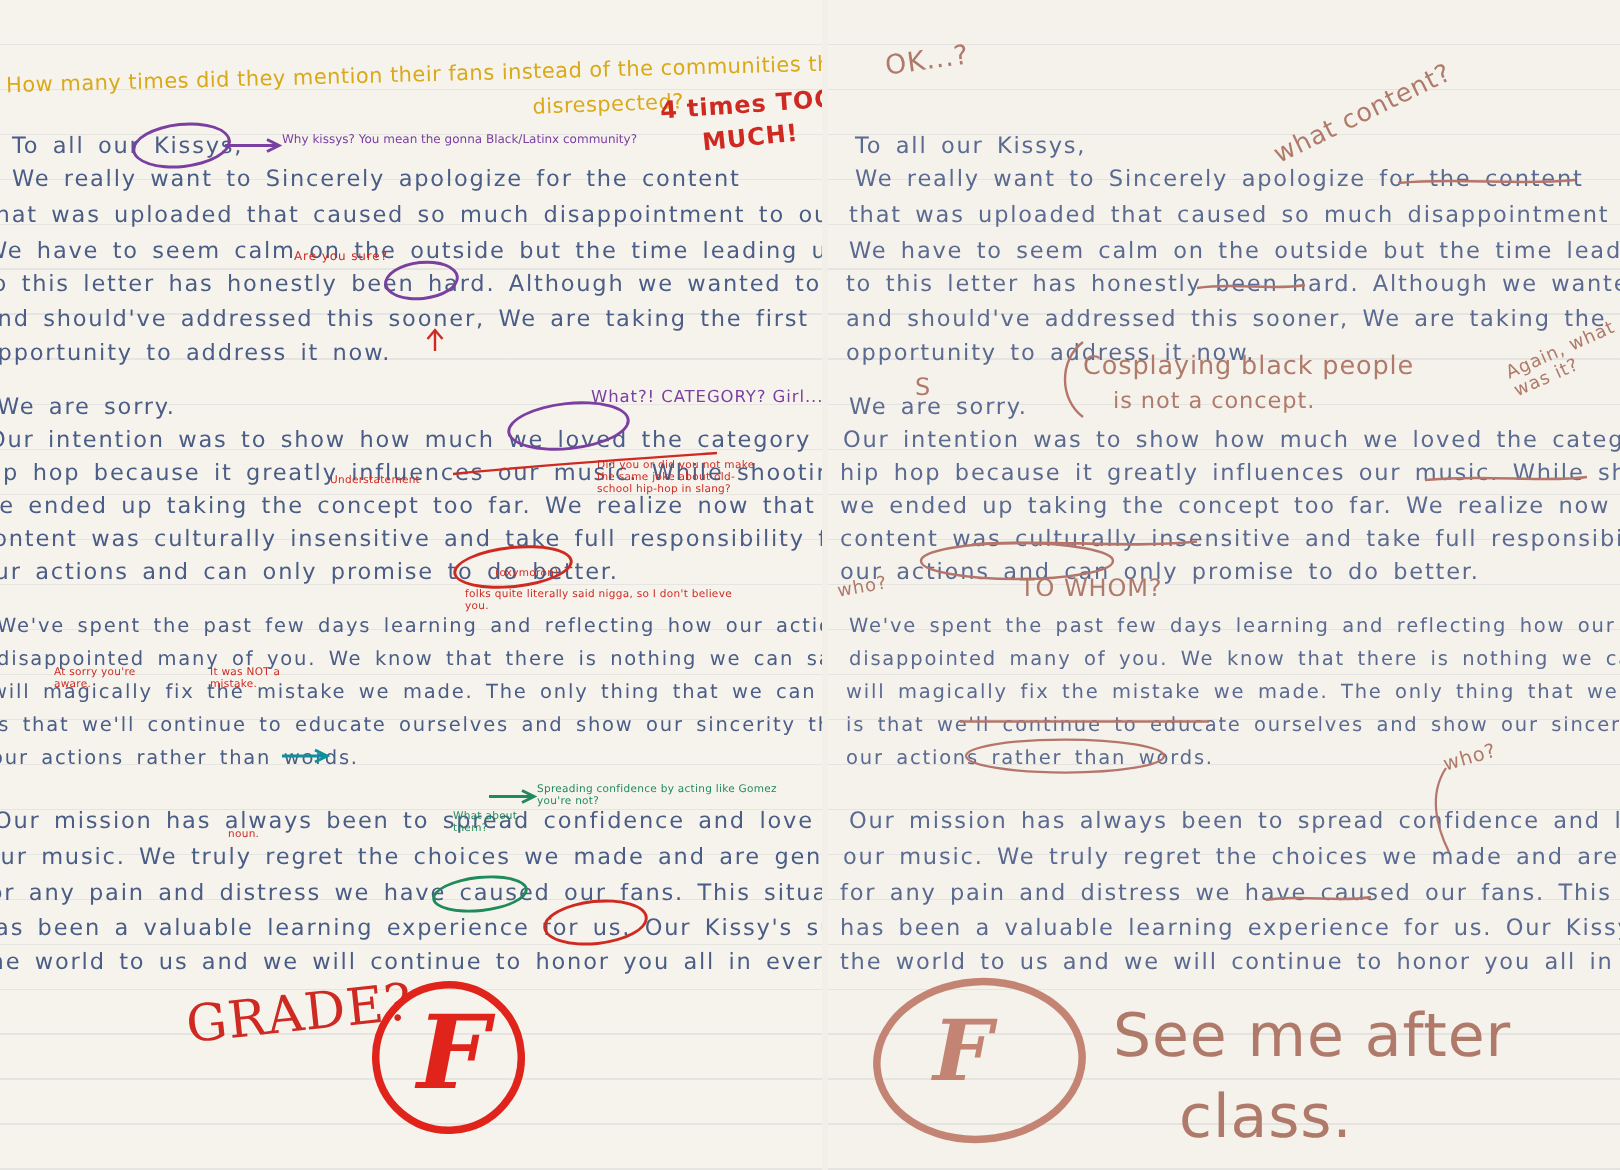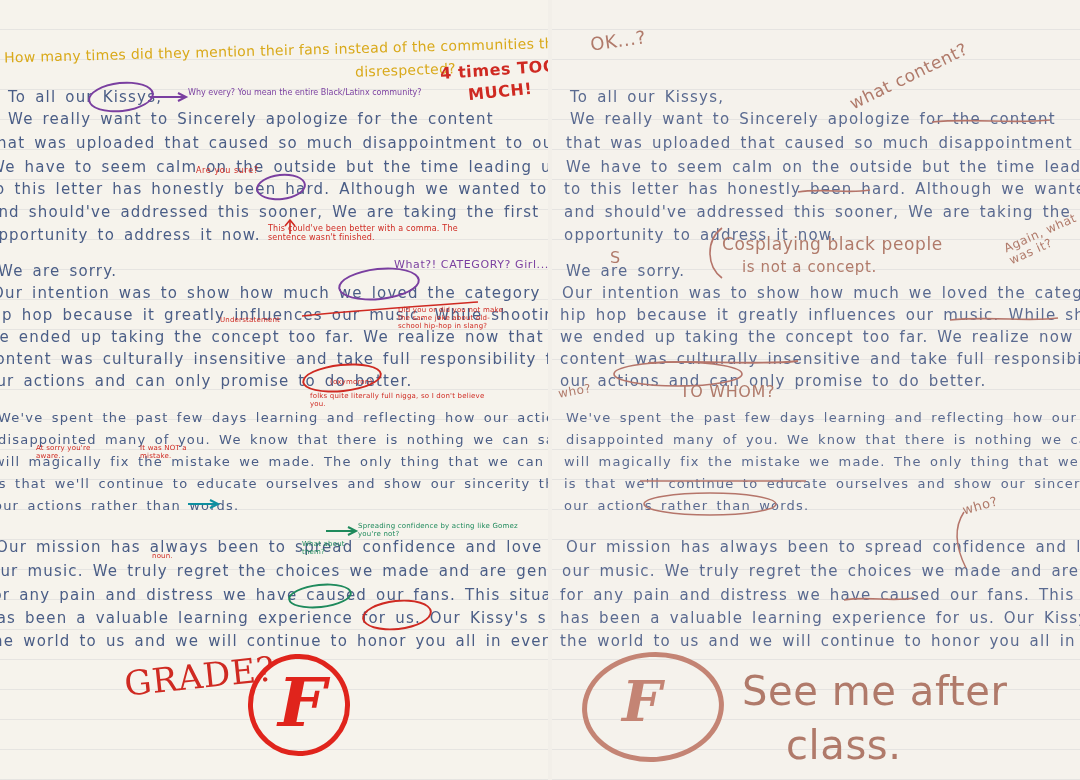--- a/index.html
+++ b/index.html
@@ -113,43 +113,42 @@
   <div class="hw body-text" style="left:-10px;top:562px;">our music. We truly regret the choices we made and are genuinely sorry</div>
   <div class="hw body-text" style="left:-14px;top:586px;">for any pain and distress we have caused our fans. This situation</div>
   <div class="hw body-text" style="left:-14px;top:609px;">has been a valuable learning experience for us. Our Kissy's support means</div>
   <div class="hw body-text" style="left:-14px;top:632px;">the world to us and we will continue to honor you all in every way possible.</div>
 
   <div class="circle purple-c" style="left:88px;top:82px;width:62px;height:26px;"></div>
   <svg class="ink" style="left:150px;top:92px;width:40px;height:14px;">
     <path d="M0,5 L34,5" stroke="#7a3fa0" stroke-width="2" fill="none"></path>
     <path d="M28,1 L36,5 L28,9" stroke="#7a3fa0" stroke-width="2" fill="none"></path>
   </svg>
-  <div class="hw annot purple" style="left:188px;top:88px;font-size:8px;letter-spacing:0px;">Why every? You mean the entire Black/Latinx community?</div>
+  <div class="hw annot purple" style="left:188px;top:88px;font-size:8px;letter-spacing:0px;">Why kissys? You mean the gonna Black/Latinx community?</div>
 
   <div class="hw annot red" style="left:196px;top:166px;font-size:8px;">Are you sure?</div>
   <div class="circle purple-c" style="left:256px;top:174px;width:46px;height:22px;"></div>
 
   <svg class="ink" style="left:282px;top:218px;width:18px;height:18px;">
     <path d="M8,16 L8,2" stroke="#cf2a22" stroke-width="1.6" fill="none"></path>
     <path d="M3,8 L8,2 L13,8" stroke="#cf2a22" stroke-width="1.6" fill="none"></path>
   </svg>
-  <div class="hw tiny red" style="left:268px;top:224px;width:230px;">This could've been better with a comma. The sentence wasn't finished.</div>
 
   <div class="circle purple-c" style="left:338px;top:268px;width:78px;height:28px;"></div>
   <div class="hw annot purple" style="left:394px;top:258px;font-size:11px;">What?! CATEGORY? Girl...</div>
   <svg class="ink" style="left:300px;top:300px;width:180px;height:20px;">
     <path d="M2,16 C60,10 120,6 178,2" stroke="#cf2a22" stroke-width="1.6" fill="none"></path>
   </svg>
 
   <div class="hw xtiny red" style="left:220px;top:316px;width:70px;">Understatement</div>
   <div class="hw xtiny red" style="left:398px;top:306px;width:110px;">Did you or did you not make the same joke about old-school hip-hop in slang?</div>
 
   <div class="hw xtiny red" style="left:330px;top:378px;width:60px;">(oxymoron)</div>
   <div class="circle red-c" style="left:302px;top:364px;width:76px;height:24px;"></div>
-  <div class="hw xtiny red" style="left:310px;top:392px;width:190px;">folks quite literally full nigga, so I don't believe you.</div>
+  <div class="hw xtiny red" style="left:310px;top:392px;width:190px;">folks quite literally said nigga, so I don't believe you.</div>
 
   <div class="hw xtiny red" style="left:36px;top:444px;width:60px;">At sorry you're aware.</div>
   <div class="hw xtiny red" style="left:140px;top:444px;width:60px;">It was NOT a mistake.</div>
 
   <svg class="ink" style="left:188px;top:498px;width:34px;height:14px;">
     <path d="M0,6 L28,6" stroke="#0e8fa0" stroke-width="2" fill="none"></path>
     <path d="M22,2 L30,6 L22,10" stroke="#0e8fa0" stroke-width="2" fill="none"></path>
   </svg>
 
   <svg class="ink" style="left:326px;top:524px;width:34px;height:14px;">

